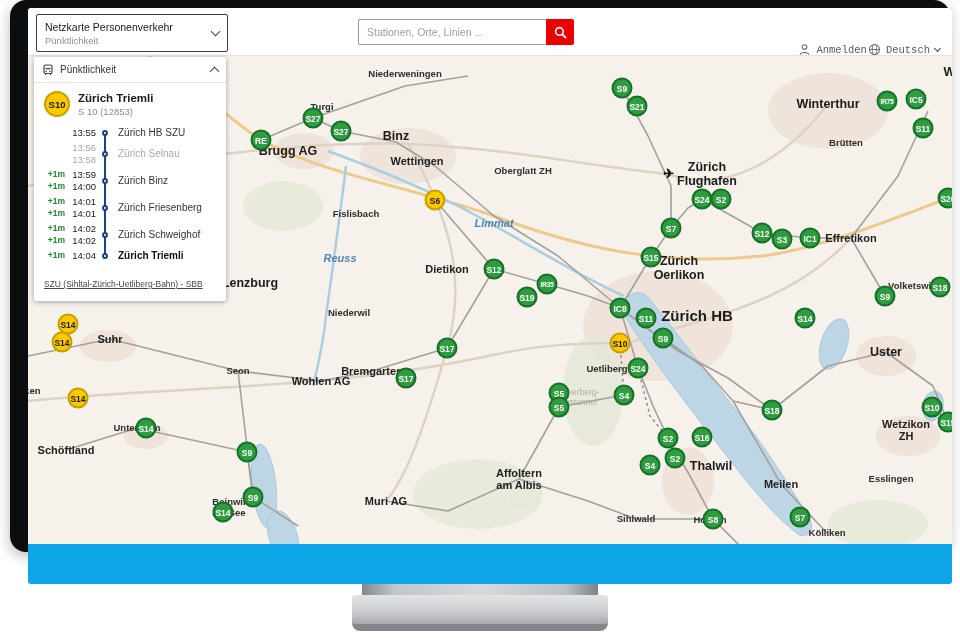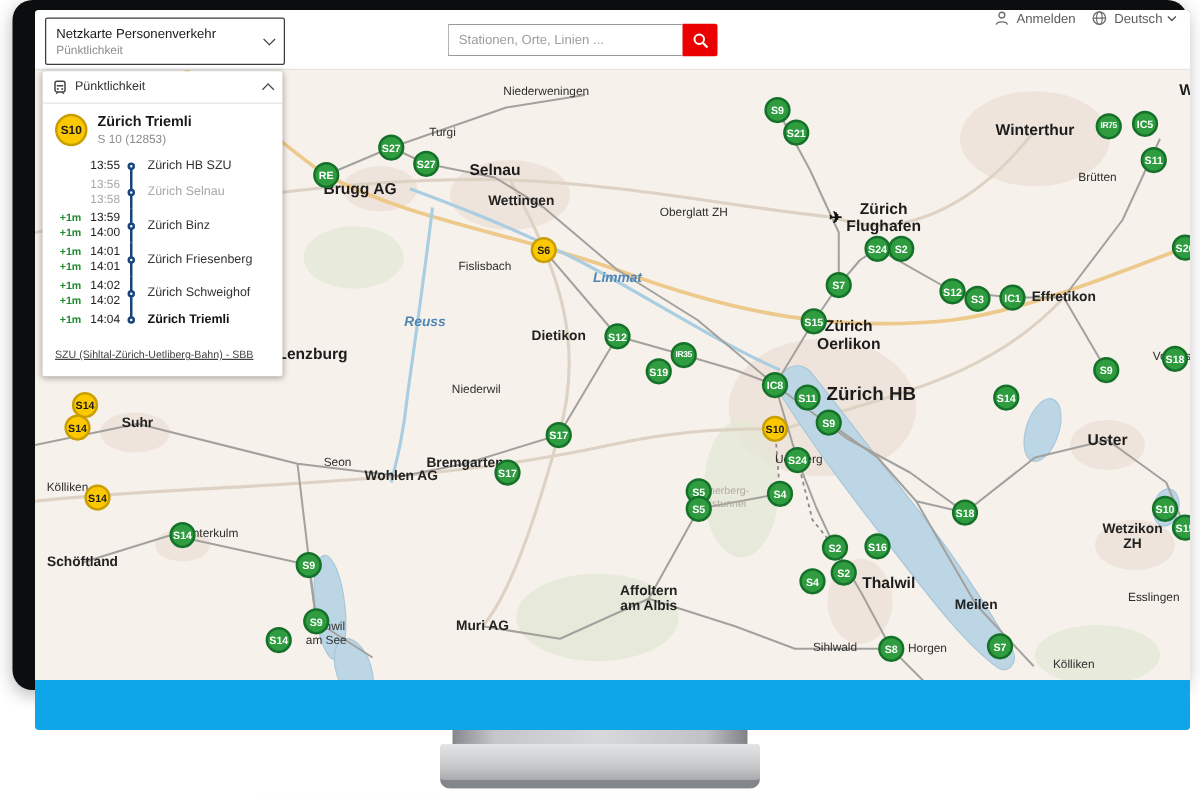--- a/index.html
+++ b/index.html
@@ -30,40 +30,40 @@
   .chev.up { transform:rotate(-135deg); margin-top:4px; }
   .chev.sm { width:5px; height:5px; }
 
   .search { position:absolute; left:330px; top:11px; display:flex; }
   .search input { width:188px; height:26px; border:1px solid #9a9a9a; border-right:none; border-radius:2px 0 0 2px;
             padding:0 8px; font-size:10.5px; color:#333; outline:none; font-family:"Liberation Sans",sans-serif; }
   .search input::placeholder { color:#9d9d9d; }
   .search-btn { width:28px; height:26px; background:#eb0000; border:none; border-radius:0 2px 2px 0;
             display:flex; align-items:center; justify-content:center; cursor:pointer; }
 
-  .top-right { position:absolute; right:12px; top:0; height:48px; display:flex; align-items:flex-start; gap:13px; }
+  .top-right { position:absolute; right:12px; top:0; height:48px; display:flex; align-items:flex-end; gap:1px;font-family:Liberation Mono, monospace; }
   .top-link { display:flex; align-items:center; gap:5px; font-size:10.5px; color:#5a5a5a; cursor:pointer; }
   .sbb-logo { height:26px; background:#eb0000; color:#fff; display:flex; align-items:center; gap:8px;
             padding:0 10px; font-weight:700; font-size:11.5px; letter-spacing:.4px; cursor:pointer; }
   .sbb-arrows { display:flex; align-items:center; gap:2px; }
   .sbb-arrows .tri-l { width:0; height:0; border-top:4px solid transparent; border-bottom:4px solid transparent; border-right:6px solid #fff; }
   .sbb-arrows .tri-r { width:0; height:0; border-top:4px solid transparent; border-bottom:4px solid transparent; border-left:6px solid #fff; }
   .sbb-arrows .bar { width:3px; height:11px; background:#fff; }
 
   
   .map { position:absolute; left:0; top:48px; width:924px; height:488px; overflow:hidden; background:#f6f1ea; z-index:1; }
   .map-svg { position:absolute; inset:0; }
   .label-layer,.badge-layer { position:absolute; inset:0; }
   .map-label { position:absolute; transform:translate(-50%,-50%); text-align:center; color:#1c1c1c;
             line-height:1.12; display:flex; align-items:center; gap:3px; white-space:nowrap; }
   .map-label span.txt { white-space:pre-line; }
   .town-xl { font-size:15px; font-weight:700; }
   .town-lg { font-size:12.5px; font-weight:700; }
   .town-md { font-size:11px; font-weight:600; color:#222; }
-  .town-sm { font-size:9.5px; font-weight:400; color:#2e2e2e;margin-left:32px; }
+  .town-sm { font-size:9.5px; font-weight:700; color:#2e2e2e; }
   .water   { font-size:11px; font-style:italic; font-weight:600; color:#4f86b5; }
   .faded   { font-size:8.5px; color:#b3aaa1; }
   .plane { font-size:13px; color:#111; }
 
   .badge { position:absolute; width:21px; height:21px; border-radius:50%; transform:translate(-50%,-50%);
            display:flex; align-items:center; justify-content:center; font-weight:700; font-size:8.5px;
            cursor:pointer; z-index:3;text-align:center; }
   .badge.green { background:#2e9c3f; border:2px solid #15712a; color:#fff; }
   .badge.yellow { background:#fcc800; border:2px solid #c99e00; color:#1a1a1a; }
   .badge.tight { font-size:6.8px; letter-spacing:-.3px; }
@@ -219,21 +219,21 @@
           </g>
         </svg>
         <div class="label-layer">
             <div class="map-label town-sm" style="left: 377px; top: 18px;">
               <span class="txt">Niederweningen</span>
             </div>
             <div class="map-label town-sm" style="left: 294px; top: 51px;">
               <span class="txt">Turgi</span>
             </div>
             <div class="map-label town-lg" style="left: 368px; top: 80px;">
-              <span class="txt">Selnau</span>
+              <span class="txt">Binz</span>
             </div>
             <div class="map-label town-lg" style="left: 260px; top: 95px;">
               <span class="txt">Brugg AG</span>
             </div>
             <div class="map-label town-md" style="left: 389px; top: 105px;">
               <span class="txt">Wettingen</span>
             </div>
             <div class="map-label town-sm" style="left: 495px; top: 115px;">
               <span class="txt">Oberglatt ZH</span>
             </div>

